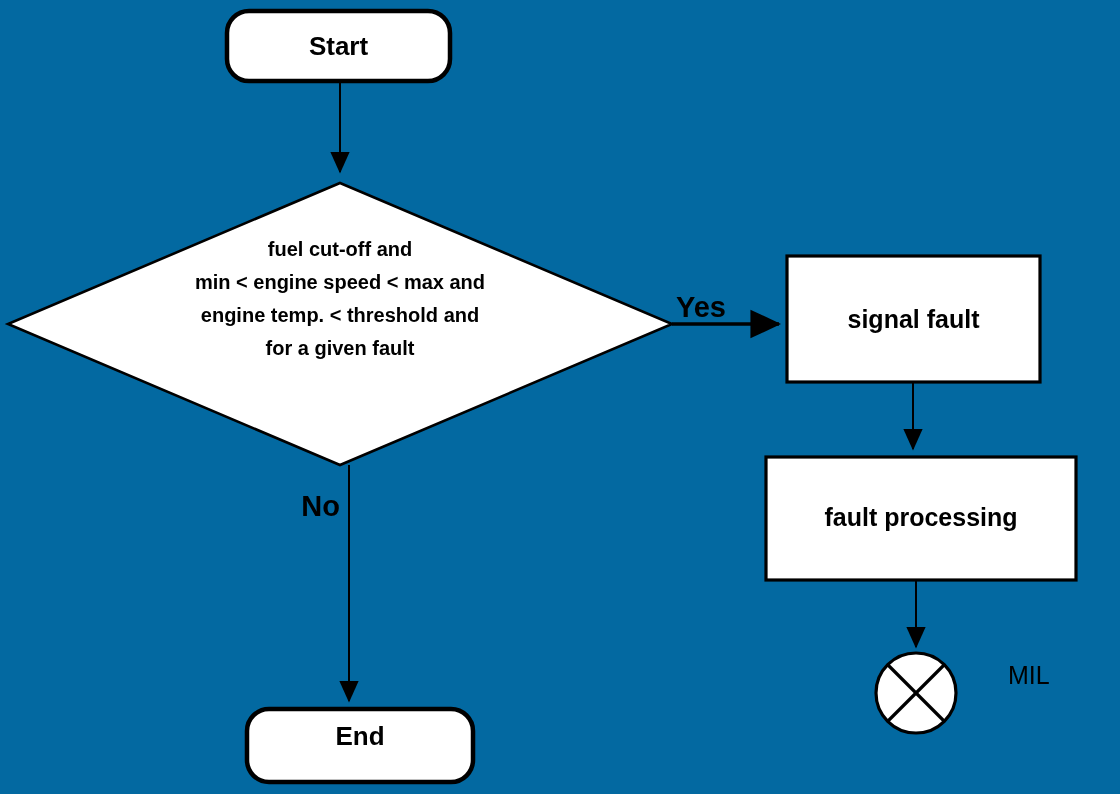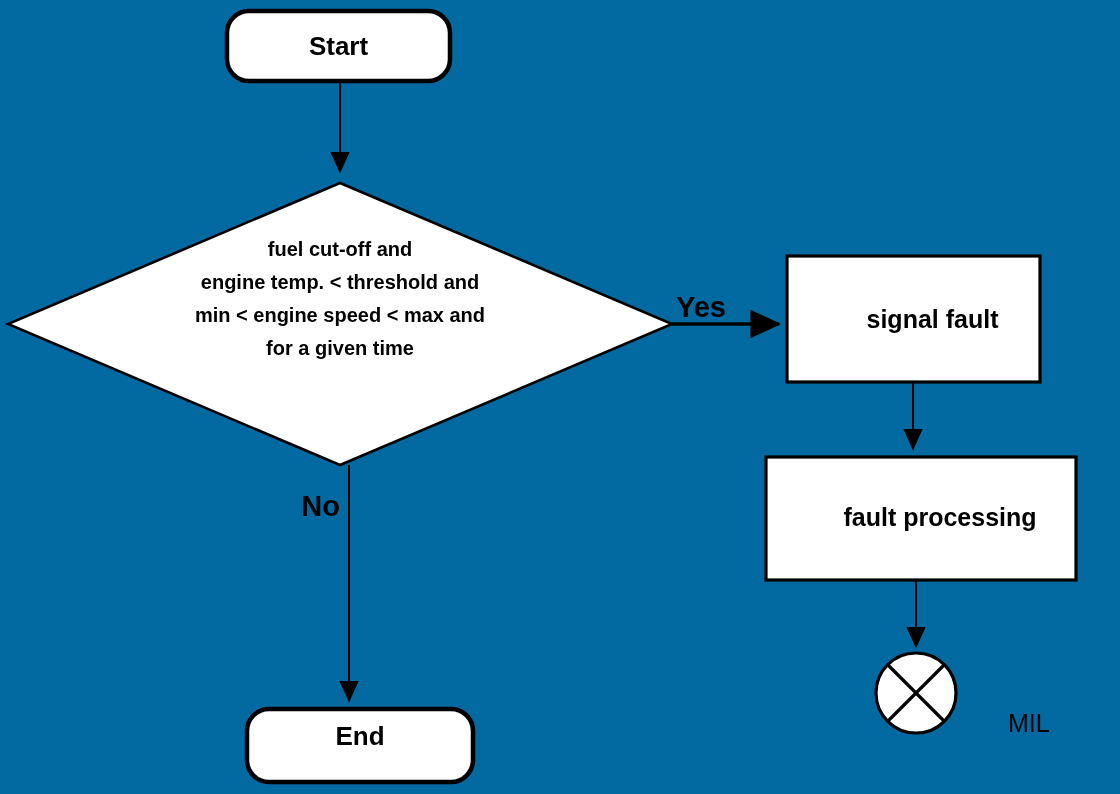--- a/index.html
+++ b/index.html
@@ -28,21 +28,21 @@
     align-items: center;
     justify-content: center;
     text-align: center;
     color: #000000;
     font-family: "Liberation Sans", sans-serif;
     font-weight: bold;
     white-space: nowrap;
     pointer-events: none;
   }
   .terminator-label { font-size: 26px; }
-  .process-label    { font-size: 25px; padding-left: 19px; }
+  .process-label    { font-size: 25px; }
   .edge-label       { font-size: 29px; font-weight: bold; }
   .plain-label      { font-size: 25px; font-weight: normal; }
   .decision-text {
     position: absolute;
     color: #000000;
     font-family: "Liberation Sans", sans-serif;
     font-weight: bold;
     font-size: 20px;
     line-height: 33px;
     text-align: center;
@@ -89,30 +89,30 @@
 
     <line x1="349" y1="465" x2="349" y2="701" stroke="#000000" stroke-width="2" marker-end="url(#arrowheadThin)"></line>
 
     <rect x="247" y="709" width="226" height="73" rx="22" ry="22" fill="#ffffff" stroke="#000000" stroke-width="4.5"></rect>
   </svg>
 
   <div class="node-label terminator-label" style="left:227px; top:11px; width:223px; height:70px;">Start</div>
 
   <div class="decision-text" style="left:60px; top:233px; width:560px;">
     <div>fuel cut-off and</div>
+    <div>min &lt; engine speed &lt; max and</div>
     <div>engine temp. &lt; threshold and</div>
-    <div>min &lt; engine speed &lt; max and</div>
-    <div>for a given time</div>
+    <div>for a given fault</div>
   </div>
 
   <div class="node-label edge-label" style="left:676px; top:293px; width:56px; height:28px; justify-content:flex-start;">Yes</div>
 
   <div class="node-label edge-label" style="left:290px; top:492px; width:50px; height:28px; justify-content:flex-end;">No</div>
 
   <div class="node-label process-label" style="left:787px; top:256px; width:253px; height:126px;">signal fault</div>
 
   <div class="node-label process-label" style="left:766px; top:457px; width:310px; height:120px;">fault processing</div>
 
-  <div class="node-label plain-label" style="left:1008px; top:708px; width:70px; height:30px; justify-content:flex-start;">MIL</div>
+  <div class="node-label plain-label" style="left:1008px; top:660px; width:70px; height:30px; justify-content:flex-start;">MIL</div>
 
   <div class="node-label terminator-label" style="left:247px; top:700px; width:226px; height:73px;">End</div>
 
 </div>
 
 </body></html>

